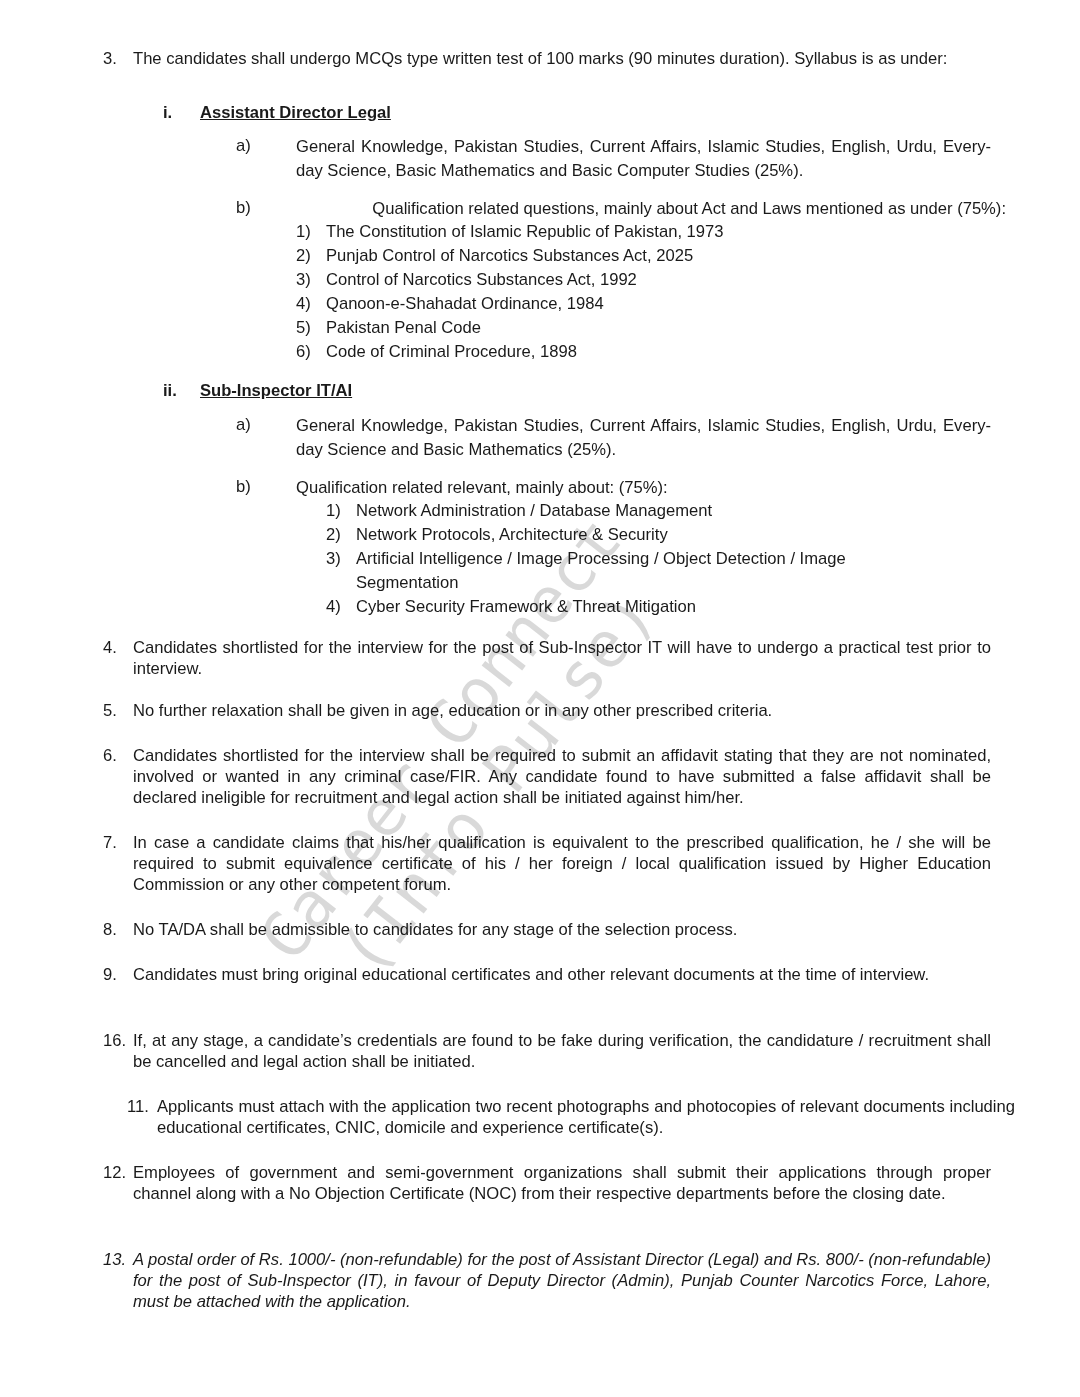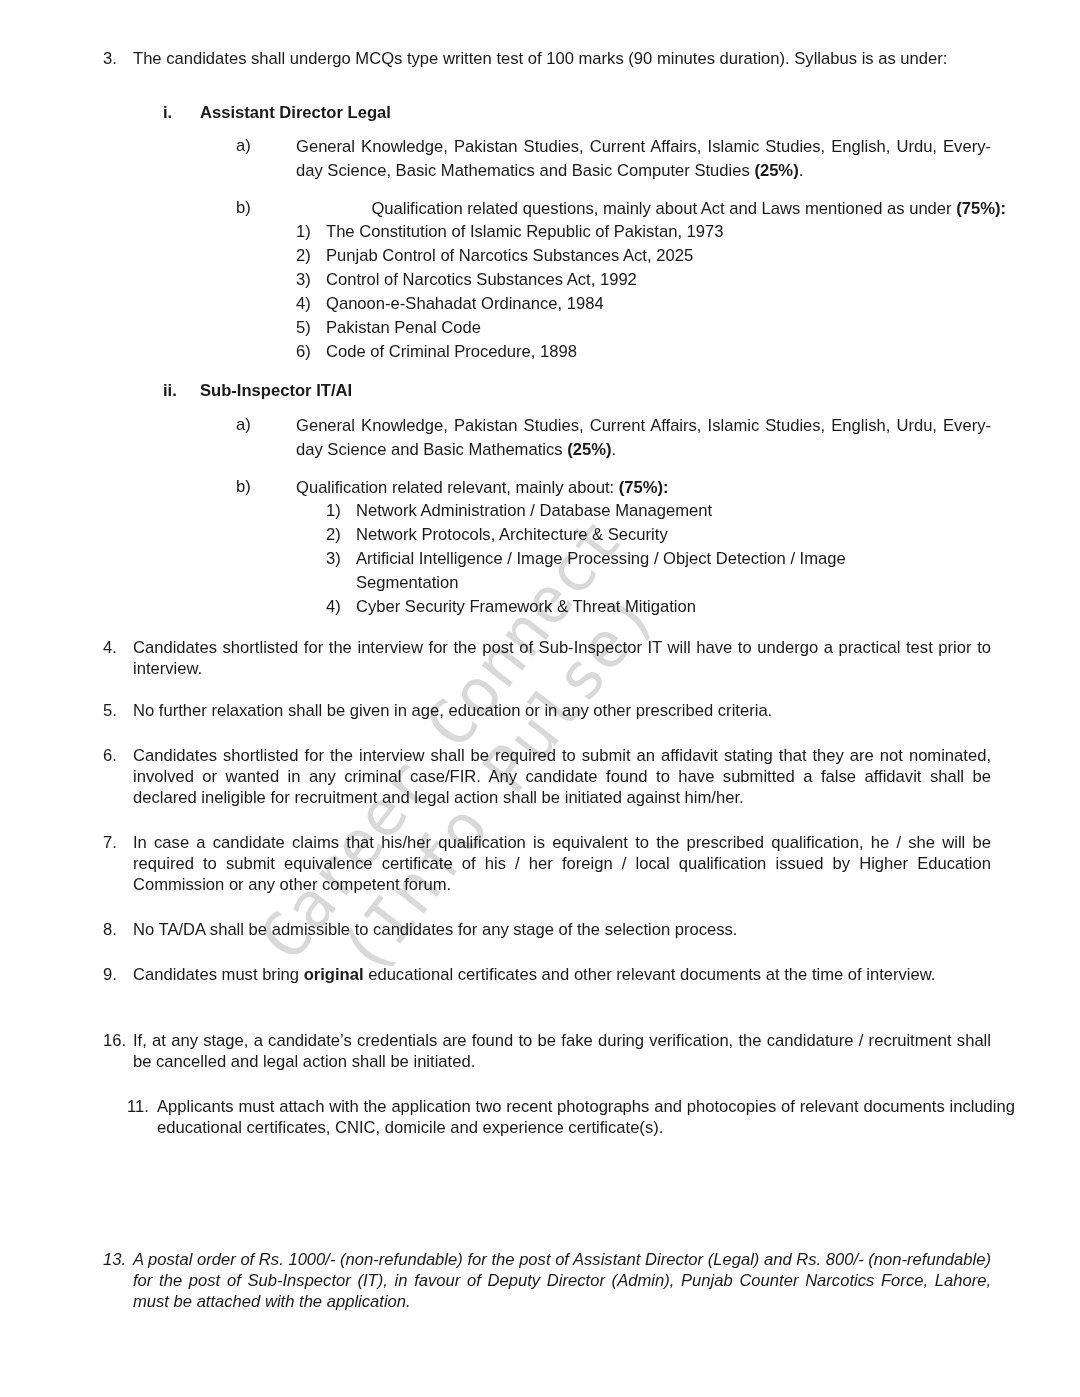--- a/index.html
+++ b/index.html
@@ -8,31 +8,31 @@
     font-family: "Liberation Sans", sans-serif; color: #1a1a1a;
     font-size: 16.6px; line-height: 21px;
   }
   .page { position: absolute; left: 0; top: 0; width: 1080px; height: 1397px; }
   .item { position: absolute; left: 103px; width: 888px; }
   .num { position: absolute; left: 0; top: 0; }
   .txt { margin-left: 30px; text-align: justify; }
   .txt.nojust { text-align: left; }
   .sub-head { position: absolute; font-weight: bold; }
   .sub-head .rn { position: absolute; left: 0; }
-  .sub-head .ttl { position: absolute; left: 0; white-space: nowrap; }
+  .sub-head .ttl { position: absolute; left: 0; white-space: nowrap; text-decoration: underline; }
   .para { position: absolute; left: 236px; width: 755px; }
   .para .lbl { position: absolute; left: 0; top: 0; }
   .para .body { margin-left: 60px; text-align: justify; line-height: 24px; }
   .list { position: absolute; }
   .list .li { position: relative; height: 24px; line-height: 24px; white-space: nowrap; }
   .list .li .n { position: absolute; left: 0; }
   .list .li .t { position: absolute; left: 30px; }
   .list .li.tall { height: 48px; }
   .list .li.tall .t { white-space: normal; width: 560px; }
-  b { font-weight: bold; }
+  b { font-weight: normal; }
   .watermark {
     position: absolute; left: 290px; top: 640px; width: 560px; height: 400px;
     pointer-events: none; color: rgba(120,120,120,0.28);
     font-family: "DejaVu Sans Mono", monospace; font-size: 64px; line-height: 72px;
     transform: rotate(-52deg); transform-origin: 50% 50%;
   }
   .watermark div { white-space: nowrap; text-align: center; }
 </style>
 </head>
 <body>
@@ -158,19 +158,23 @@
   <div class="item" style="top:1030px;">
     <span class="num">16.</span>
     <div class="txt">If, at any stage, a candidate’s credentials are found to be fake during verification, the candidature / recruitment shall be cancelled and legal action shall be initiated.</div>
   </div>
 
   <div class="item" style="top:1096px;margin-left:24px;">
     <span class="num">11.</span>
     <div class="txt">Applicants must attach with the application two recent photographs and photocopies of relevant documents including educational certificates, CNIC, domicile and experience certificate(s).</div>
   </div>
 
+  <div class="item" style="top:1162px;">
+    <span class="num">12.</span>
+    <div class="txt">Employees of government and semi-government organizations shall submit their applications through proper channel along with a No Objection Certificate (NOC) from their respective departments before the closing date.</div>
+  </div>
 
   <div class="item" style="top:1249px;font-style:italic;">
     <span class="num">13.</span>
     <div class="txt">A postal order of Rs. 1000/- (non-refundable) for the post of Assistant Director (Legal) and Rs. 800/- (non-refundable) for the post of Sub-Inspector (IT), in favour of Deputy Director (Admin), Punjab Counter Narcotics Force, Lahore, must be attached with the application.</div>
   </div>
 
 </div>
 
 </body></html>

